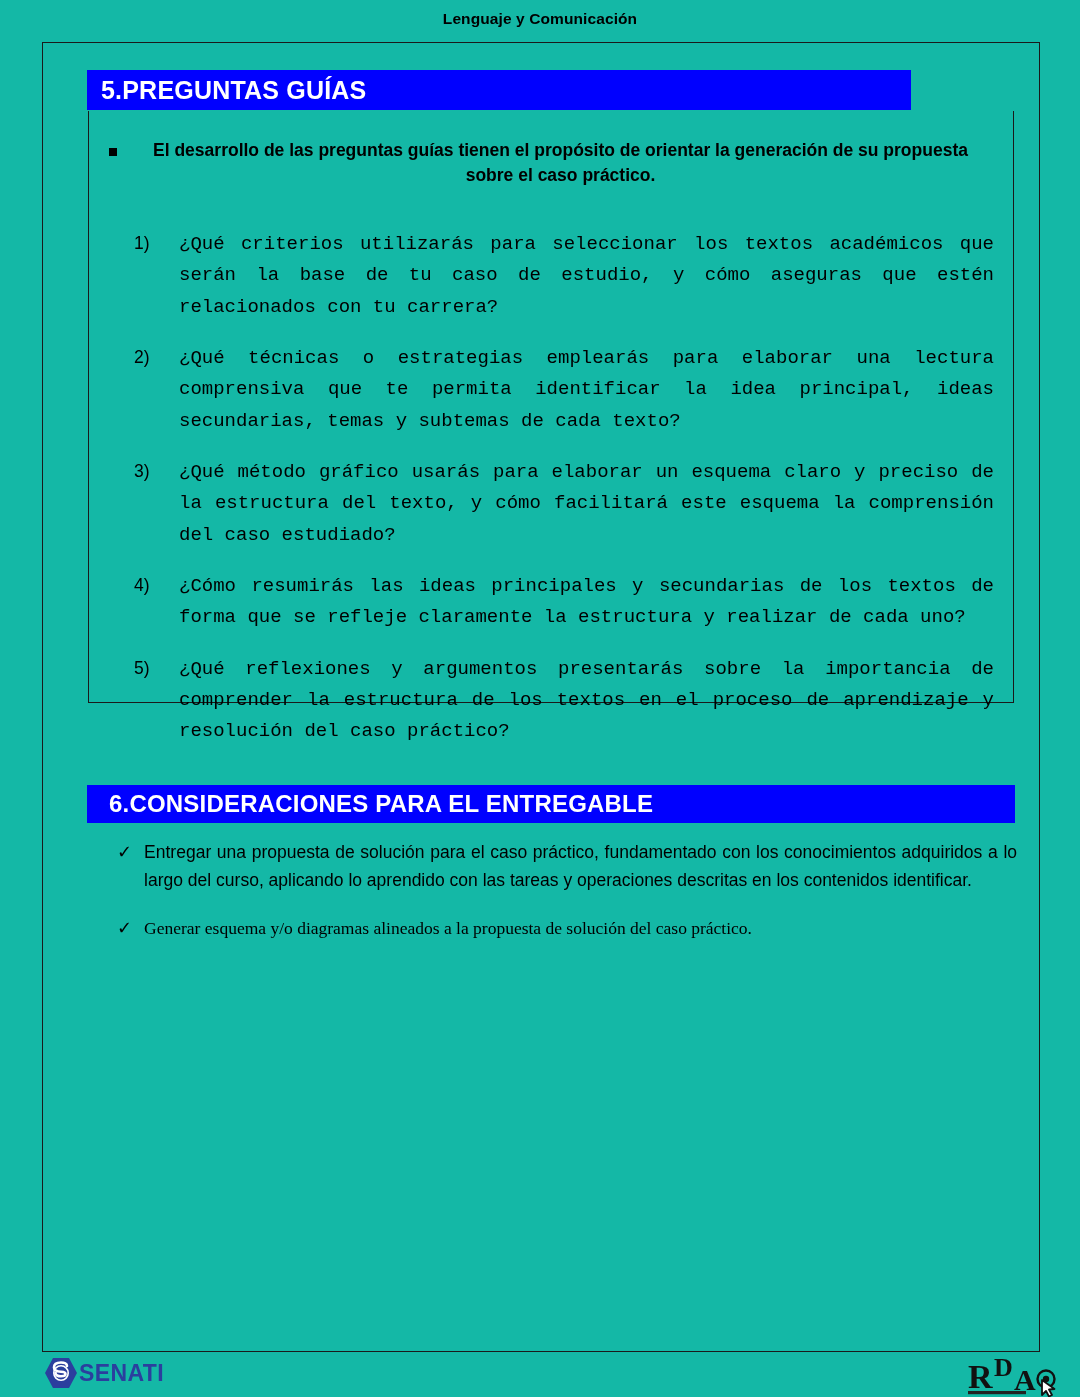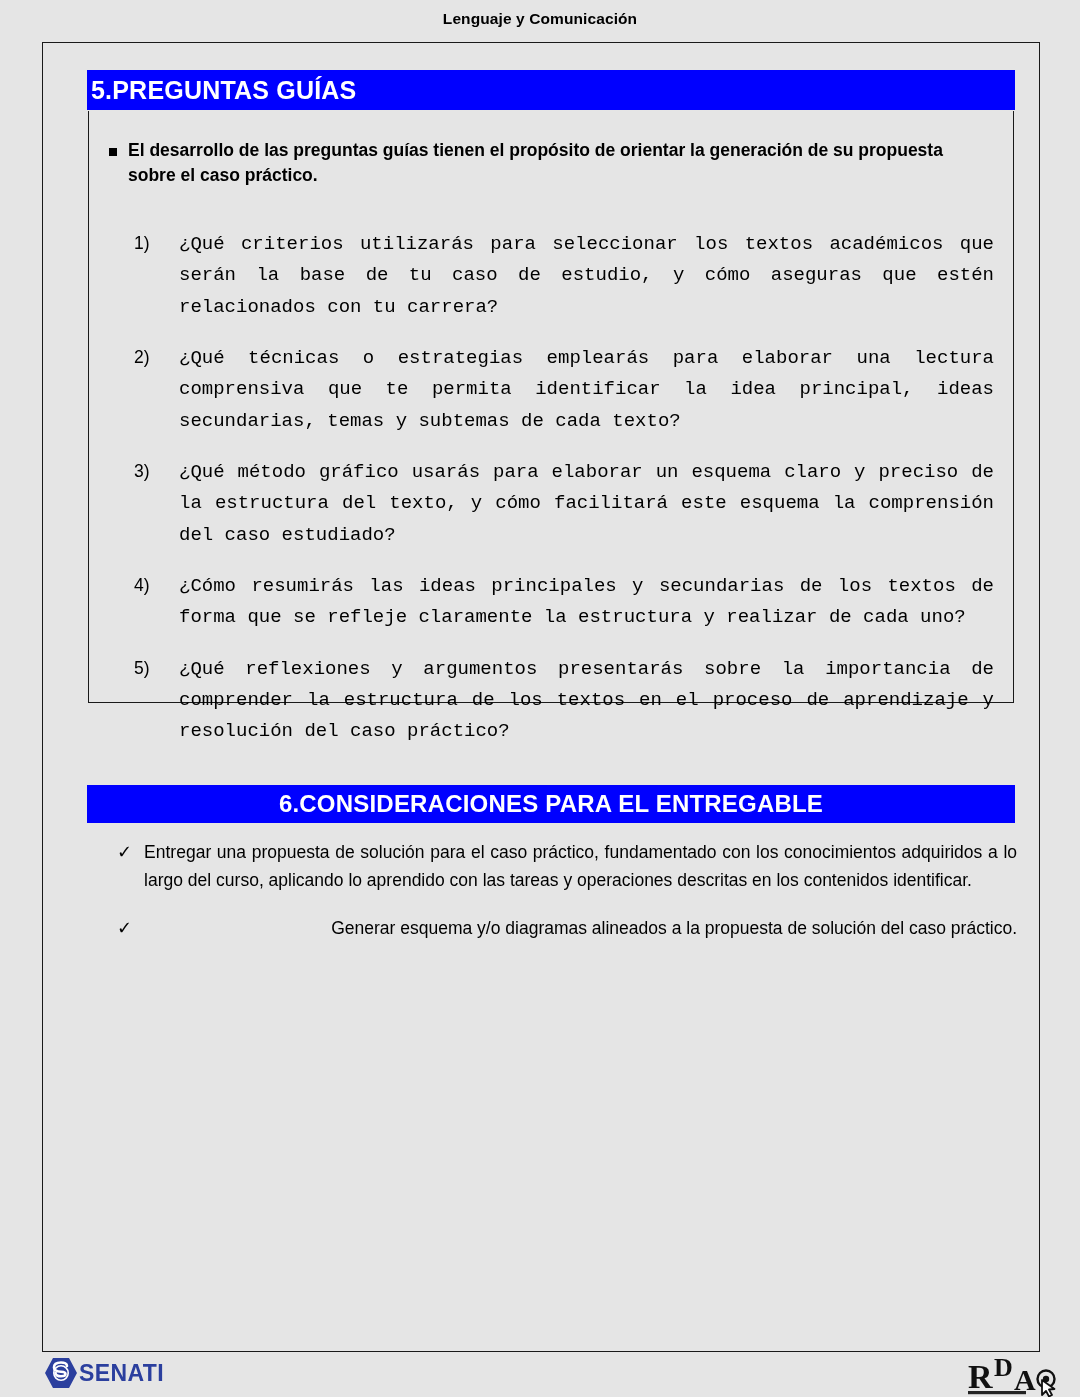--- a/index.html
+++ b/index.html
@@ -8,21 +8,21 @@
     background: #ffffff;
   }
   body {
     font-family: "Liberation Sans", sans-serif;
     color: #000000;
   }
   .page {
     position: relative;
     width: 1080px;
     height: 1397px;
-    background: #e5e5e5;
+    background: #14b8a6;
     overflow: hidden;
   }
 
   
   .doc-header {
     position: absolute;
     top: 10px;
     left: 0;
     width: 1080px;
     text-align: center;
@@ -49,33 +49,32 @@
     color: #ffffff;
     font-weight: bold;
     box-sizing: border-box;
     display: flex;
     align-items: center;
     letter-spacing: .2px;
   }
   .banner-5 {
     left: 87px;
     top: 70px;
-    width: 928px;
+    width: 824px;
     height: 40px;
     font-size: 25px;
-    padding-left: 4px;
+    padding-left: 14px;
   }
   .banner-6 {
     left: 87px;
     top: 785px;
     width: 928px;
     height: 38px;
     font-size: 24px;
-    padding-left: 0;
-    justify-content: center;
+    padding-left: 22px;
   }
 
   
   .q-box {
     position: absolute;
     left: 88px;
     top: 111px;
     width: 926px;
     height: 592px;
     border: 1.5px solid #1a1a1a;
@@ -84,20 +83,21 @@
   }
 
   
   .intro {
     position: absolute;
     left: 20px;
     top: 27px;
     width: 884px;
     display: flex;
     gap: 11px;
+    text-align: center;
   }
   .sq-bullet {
     flex: 0 0 auto;
     width: 8px;
     height: 8px;
     background: #000;
     margin-top: 10px;
   }
   .intro-text {
     font-size: 17.5px;
@@ -148,21 +148,21 @@
     font-size: 18px;
     line-height: 1.6;
   }
   .check-text {
     flex: 1 1 auto;
     font-size: 17.5px;
     line-height: 1.6;
     text-align: justify;
     text-justify: inter-word;
   }
-  .check-item.single .check-text { text-align: right; }
+  .check-item.single .check-text { text-align: left; font-family: Liberation Serif, serif; }
 
   
   .senati-logo {
     position: absolute;
     left: 44px;
     top: 1357px;
     display: flex;
     align-items: center;
     gap: 1px;
   }

